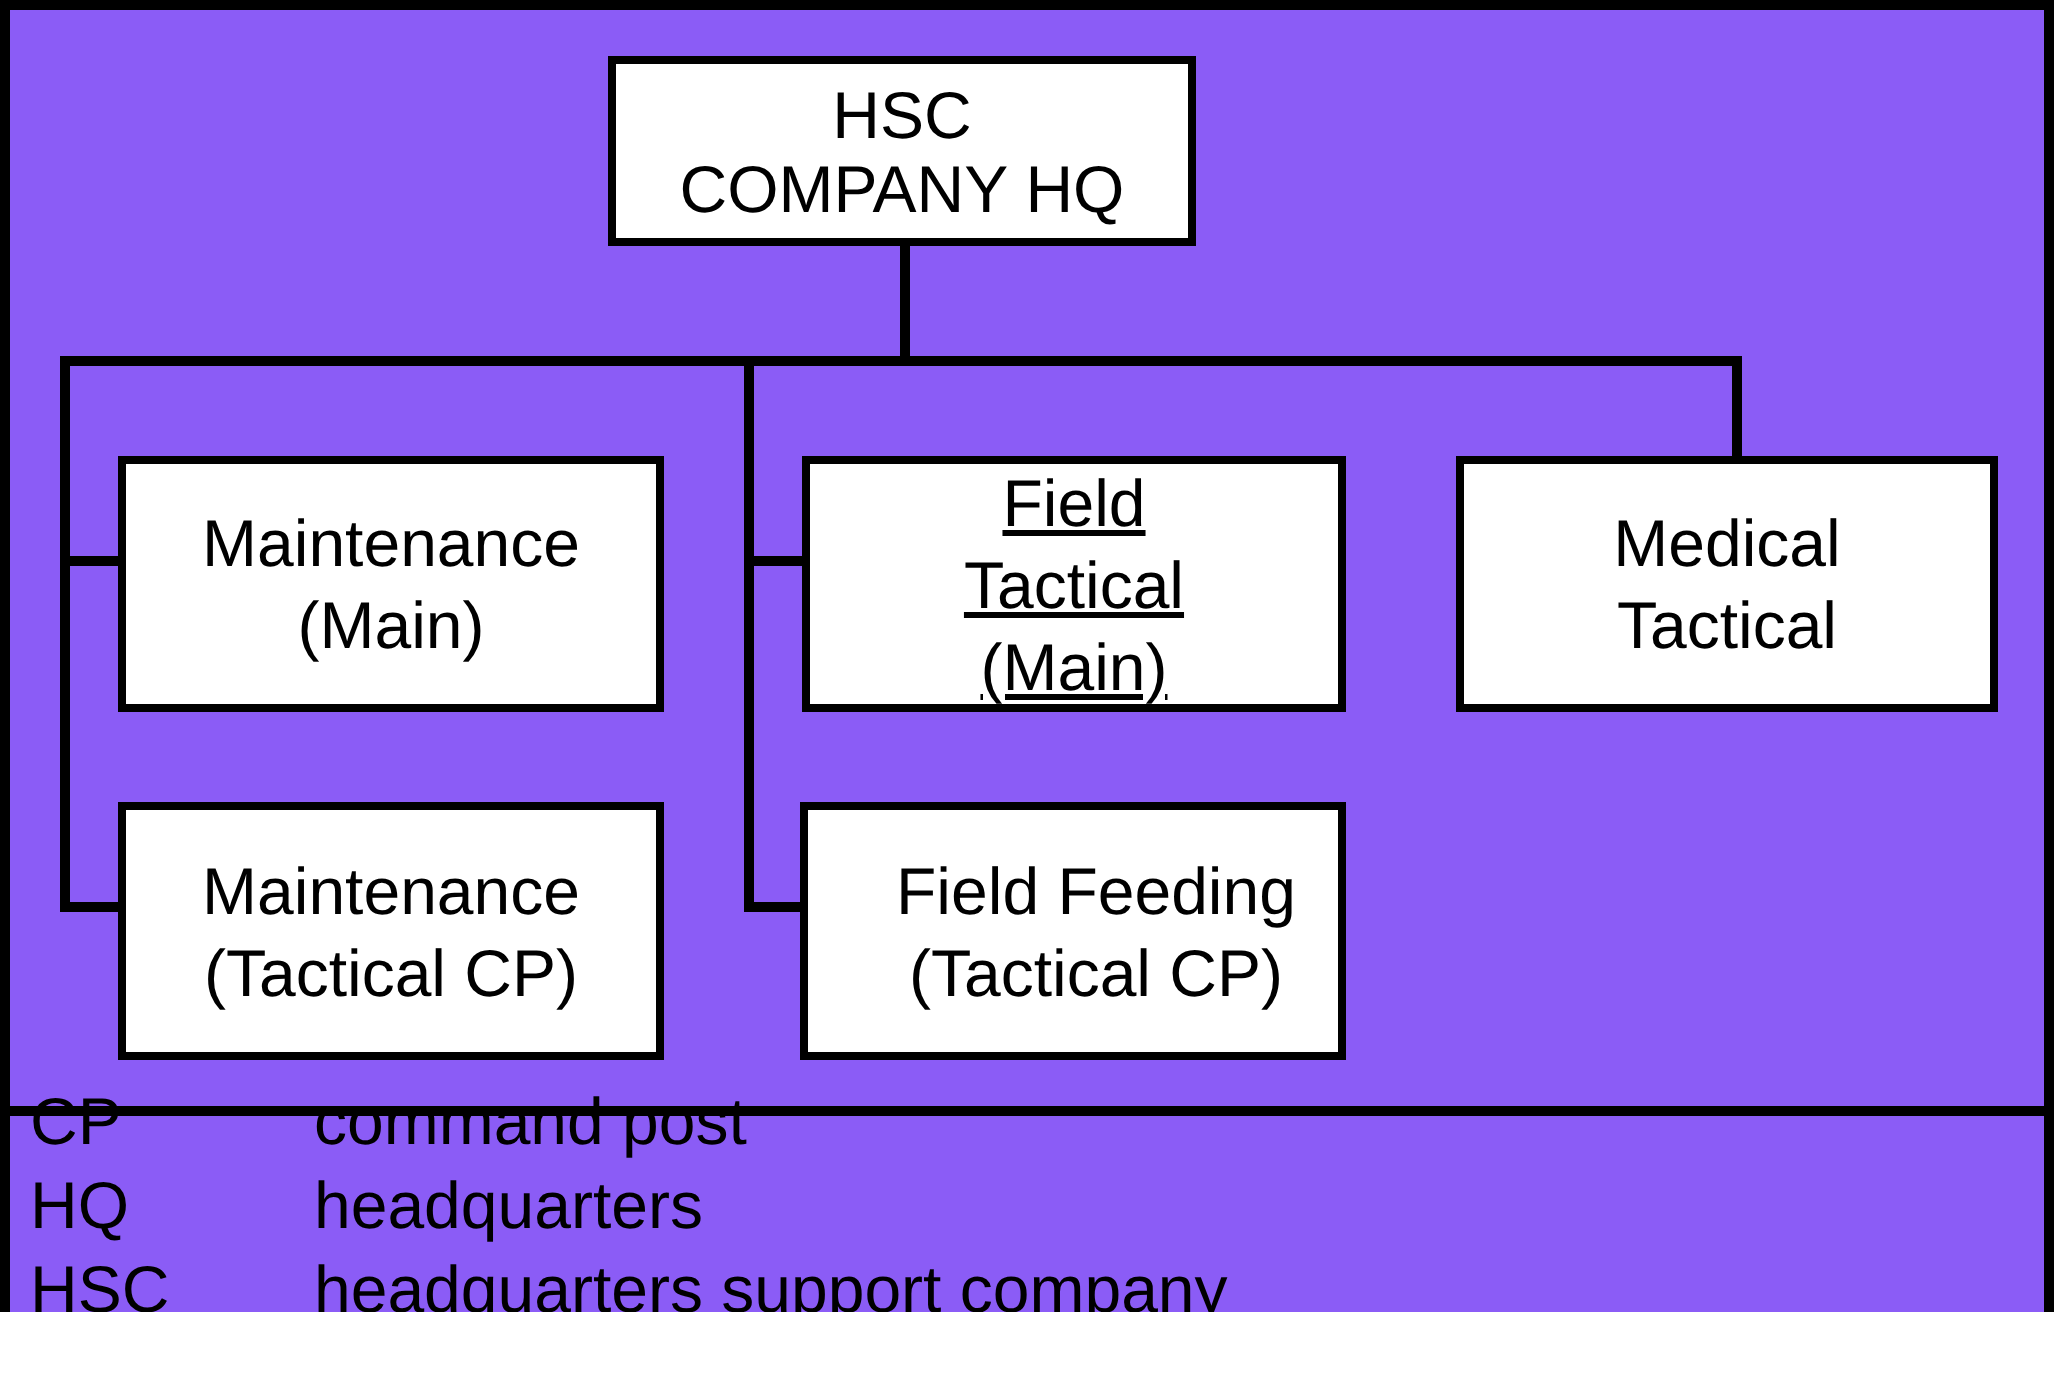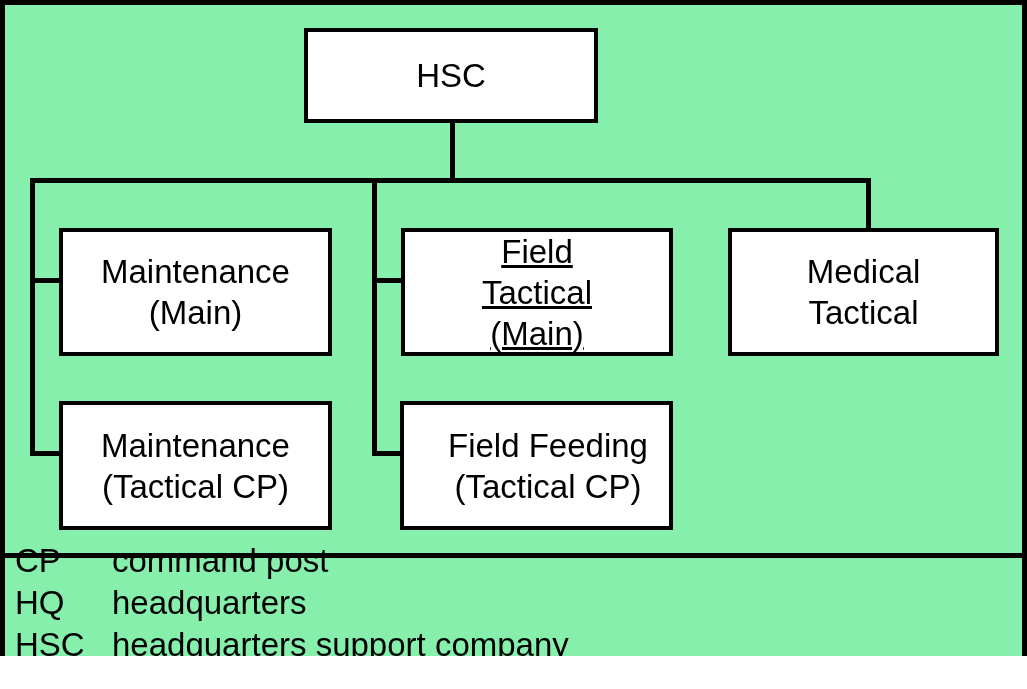--- a/index.html
+++ b/index.html
@@ -5,21 +5,21 @@
   * { margin: 0; padding: 0; box-sizing: border-box; }
   html, body { background: #ffffff; }
   body {
     font-family: "Liberation Sans", sans-serif;
     color: #000000;
   }
   .frame {
     position: relative;
     width: 1027px;
     height: 656px;
-    background: #86efac;
+    background: #8b5cf6;
     overflow: hidden;
   }
   .connectors {
     position: absolute;
     left: 0;
     top: 0;
     width: 1027px;
     height: 689px;
   }
   .node {
@@ -44,21 +44,21 @@
   .node-ff-tactical        { left: 400px; top: 401px; width: 273px; height: 129px; padding-left: 23px; }
   .legend {
     position: absolute;
     left: 15px;
     top: 540px;
     font-size: 33px;
     line-height: 42px;
   }
   .legend-row { display: flex; }
   .legend-abbr { flex: none; width: 97px; }
-  .legend-def { flex: none; }
+  .legend-def { flex: none; margin-left: 45px; }
 </style>
 </head>
 <body>
 
 <div class="frame">
 
   <svg class="connectors" width="1027" height="689" viewBox="0 0 1027 689" xmlns="http://www.w3.org/2000/svg">
 
     <rect x="2.5" y="2.5" width="1022" height="684" fill="none" stroke="#000000" stroke-width="5"></rect>
 
@@ -75,20 +75,21 @@
     <line x1="868.5" y1="178" x2="868.5" y2="231" stroke="#000000" stroke-width="5"></line>
 
     <line x1="30" y1="280.5" x2="62" y2="280.5" stroke="#000000" stroke-width="5"></line>
     <line x1="30" y1="453.5" x2="62" y2="453.5" stroke="#000000" stroke-width="5"></line>
     <line x1="372" y1="280.5" x2="404" y2="280.5" stroke="#000000" stroke-width="5"></line>
     <line x1="372" y1="453.5" x2="403" y2="453.5" stroke="#000000" stroke-width="5"></line>
   </svg>
 
   <div class="node root node-hq">
     <div>HSC</div>
+    <div>COMPANY HQ</div>
   </div>
 
   <div class="node node-maint-main">
     <div>Maintenance</div>
     <div>(Main)</div>
   </div>
 
   <div class="node node-ff-main">
     <div>Field</div>
     <div>Tactical</div>

